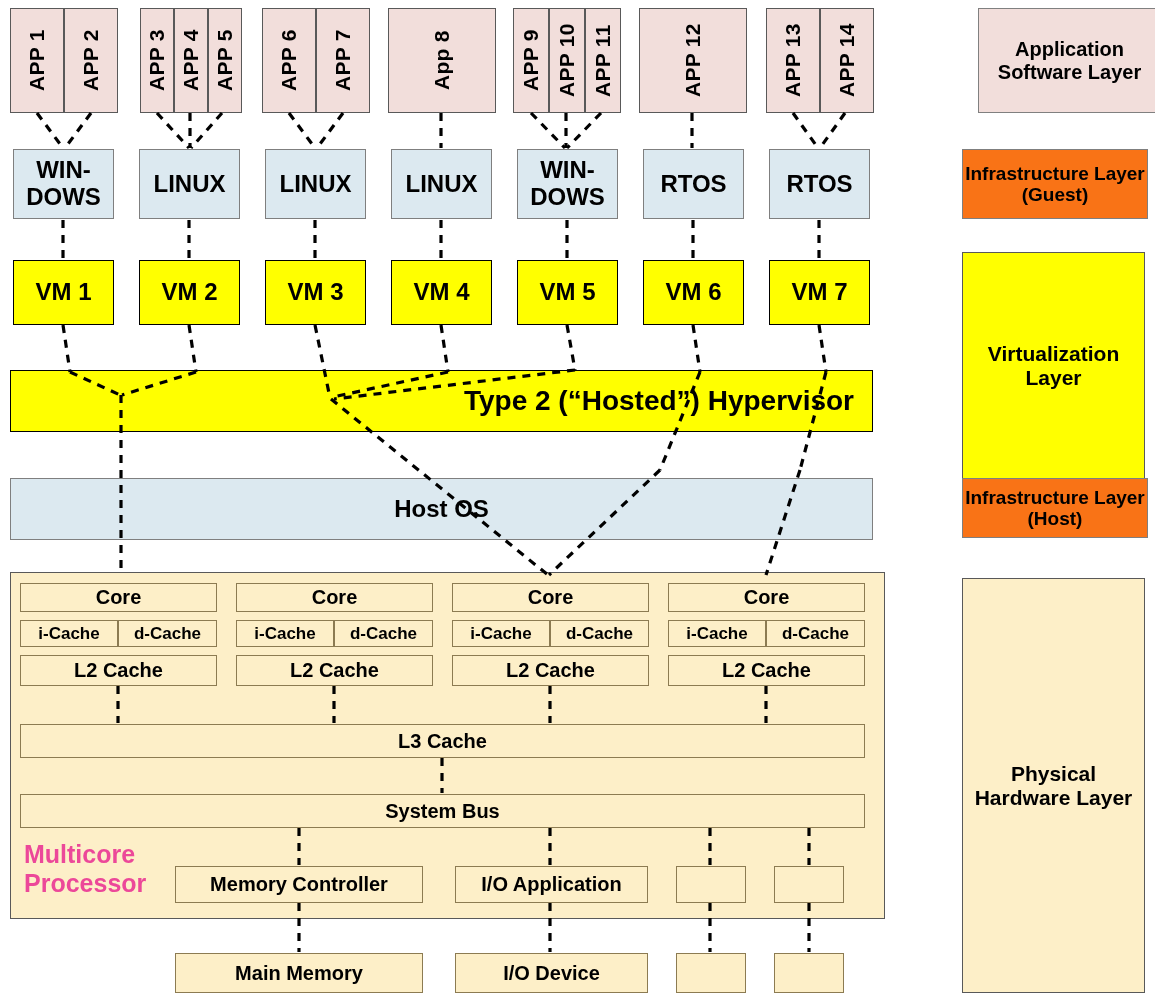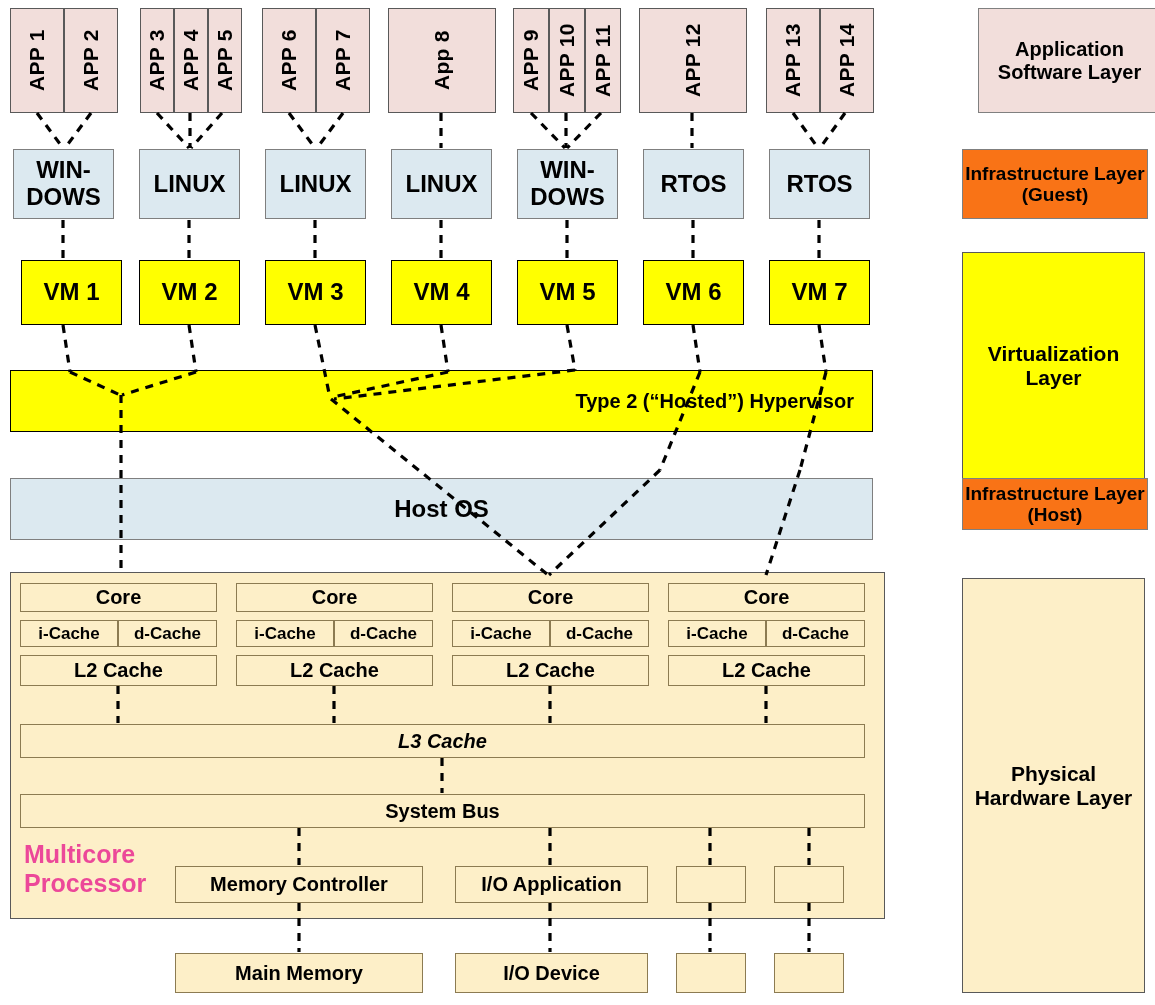--- a/index.html
+++ b/index.html
@@ -51,21 +51,21 @@
     font-size: 24px;
   }
   .vm {
     background: #FFFF00;
     border: 1.5px solid #000000;
     font-size: 24px;
   }
   .hyp {
     background: #FFFF00;
     border: 1.5px solid #000000;
-    font-size: 20px;
+    font-size: 28px;
     justify-content: flex-end;
     padding-right: 18px;
   }
   .hostos {
     background: #DCE9F0;
     border: 1.5px solid #7F7F7F;
     font-size: 24px;
   }
   .hw-outer {
     background: #FDEFC8;
@@ -252,21 +252,21 @@
   <div class="box os" style="left:517px; top:149px; width:101px; height:70px;">
       <span>WIN-<br>DOWS</span>
     </div>
   <div class="box os" style="left:643px; top:149px; width:101px; height:70px;">
       <span>RTOS</span>
     </div>
   <div class="box os" style="left:769px; top:149px; width:101px; height:70px;">
       <span>RTOS</span>
     </div>
 
-  <div class="box vm" style="left:13px; top:260px; width:101px; height:65px;margin-left:8px;">
+  <div class="box vm" style="left:13px; top:260px; width:101px; height:65px;">
       <span>VM 1</span>
     </div>
   <div class="box vm" style="left:139px; top:260px; width:101px; height:65px;">
       <span>VM 2</span>
     </div>
   <div class="box vm" style="left:265px; top:260px; width:101px; height:65px;">
       <span>VM 3</span>
     </div>
   <div class="box vm" style="left:391px; top:260px; width:101px; height:65px;">
       <span>VM 4</span>
@@ -341,21 +341,21 @@
   <div class="box hw-cell small" style="left:668px; top:620px; width:98px; height:27px;">
       <span>i-Cache</span>
     </div>
   <div class="box hw-cell small" style="left:766px; top:620px; width:99px; height:27px;">
       <span>d-Cache</span>
     </div>
   <div class="box hw-cell" style="left:668px; top:655px; width:197px; height:31px;">
       <span>L2 Cache</span>
     </div>
 
-  <div class="box hw-cell" style="left:20px; top:724px; width:845px; height:34px;font-style:italic;">
+  <div class="box hw-cell" style="left:20px; top:724px; width:845px; height:34px;">
       <span>L3 Cache</span>
     </div>
 
   <div class="box hw-cell" style="left:20px; top:794px; width:845px; height:34px;">
       <span>System Bus</span>
     </div>
 
   <div class="box hw-cell" style="left:175px; top:866px; width:248px; height:37px;">
       <span>Memory Controller</span>
     </div>
@@ -384,20 +384,20 @@
 
   <div class="box legend-app" style="left:962px; top:8px; width:183px; height:105px;margin-left:16px;">
       <span>Application Software Layer</span>
     </div>
   <div class="box legend-os" style="left:962px; top:149px; width:186px; height:70px;">
       <span>Infrastructure Layer (Guest)</span>
     </div>
   <div class="box legend-virt" style="left:962px; top:252px; width:183px; height:228px;">
       <span>Virtualization Layer</span>
     </div>
-  <div class="box legend-os" style="left:962px; top:478px; width:186px; height:52px;">
+  <div class="box legend-os" style="left:962px; top:478px; width:186px; height:60px;">
       <span>Infrastructure Layer (Host)</span>
     </div>
   <div class="box legend-hw" style="left:962px; top:578px; width:183px; height:415px;">
       <span>Physical Hardware Layer</span>
     </div>
 
 </div>
 
 </body></html>

